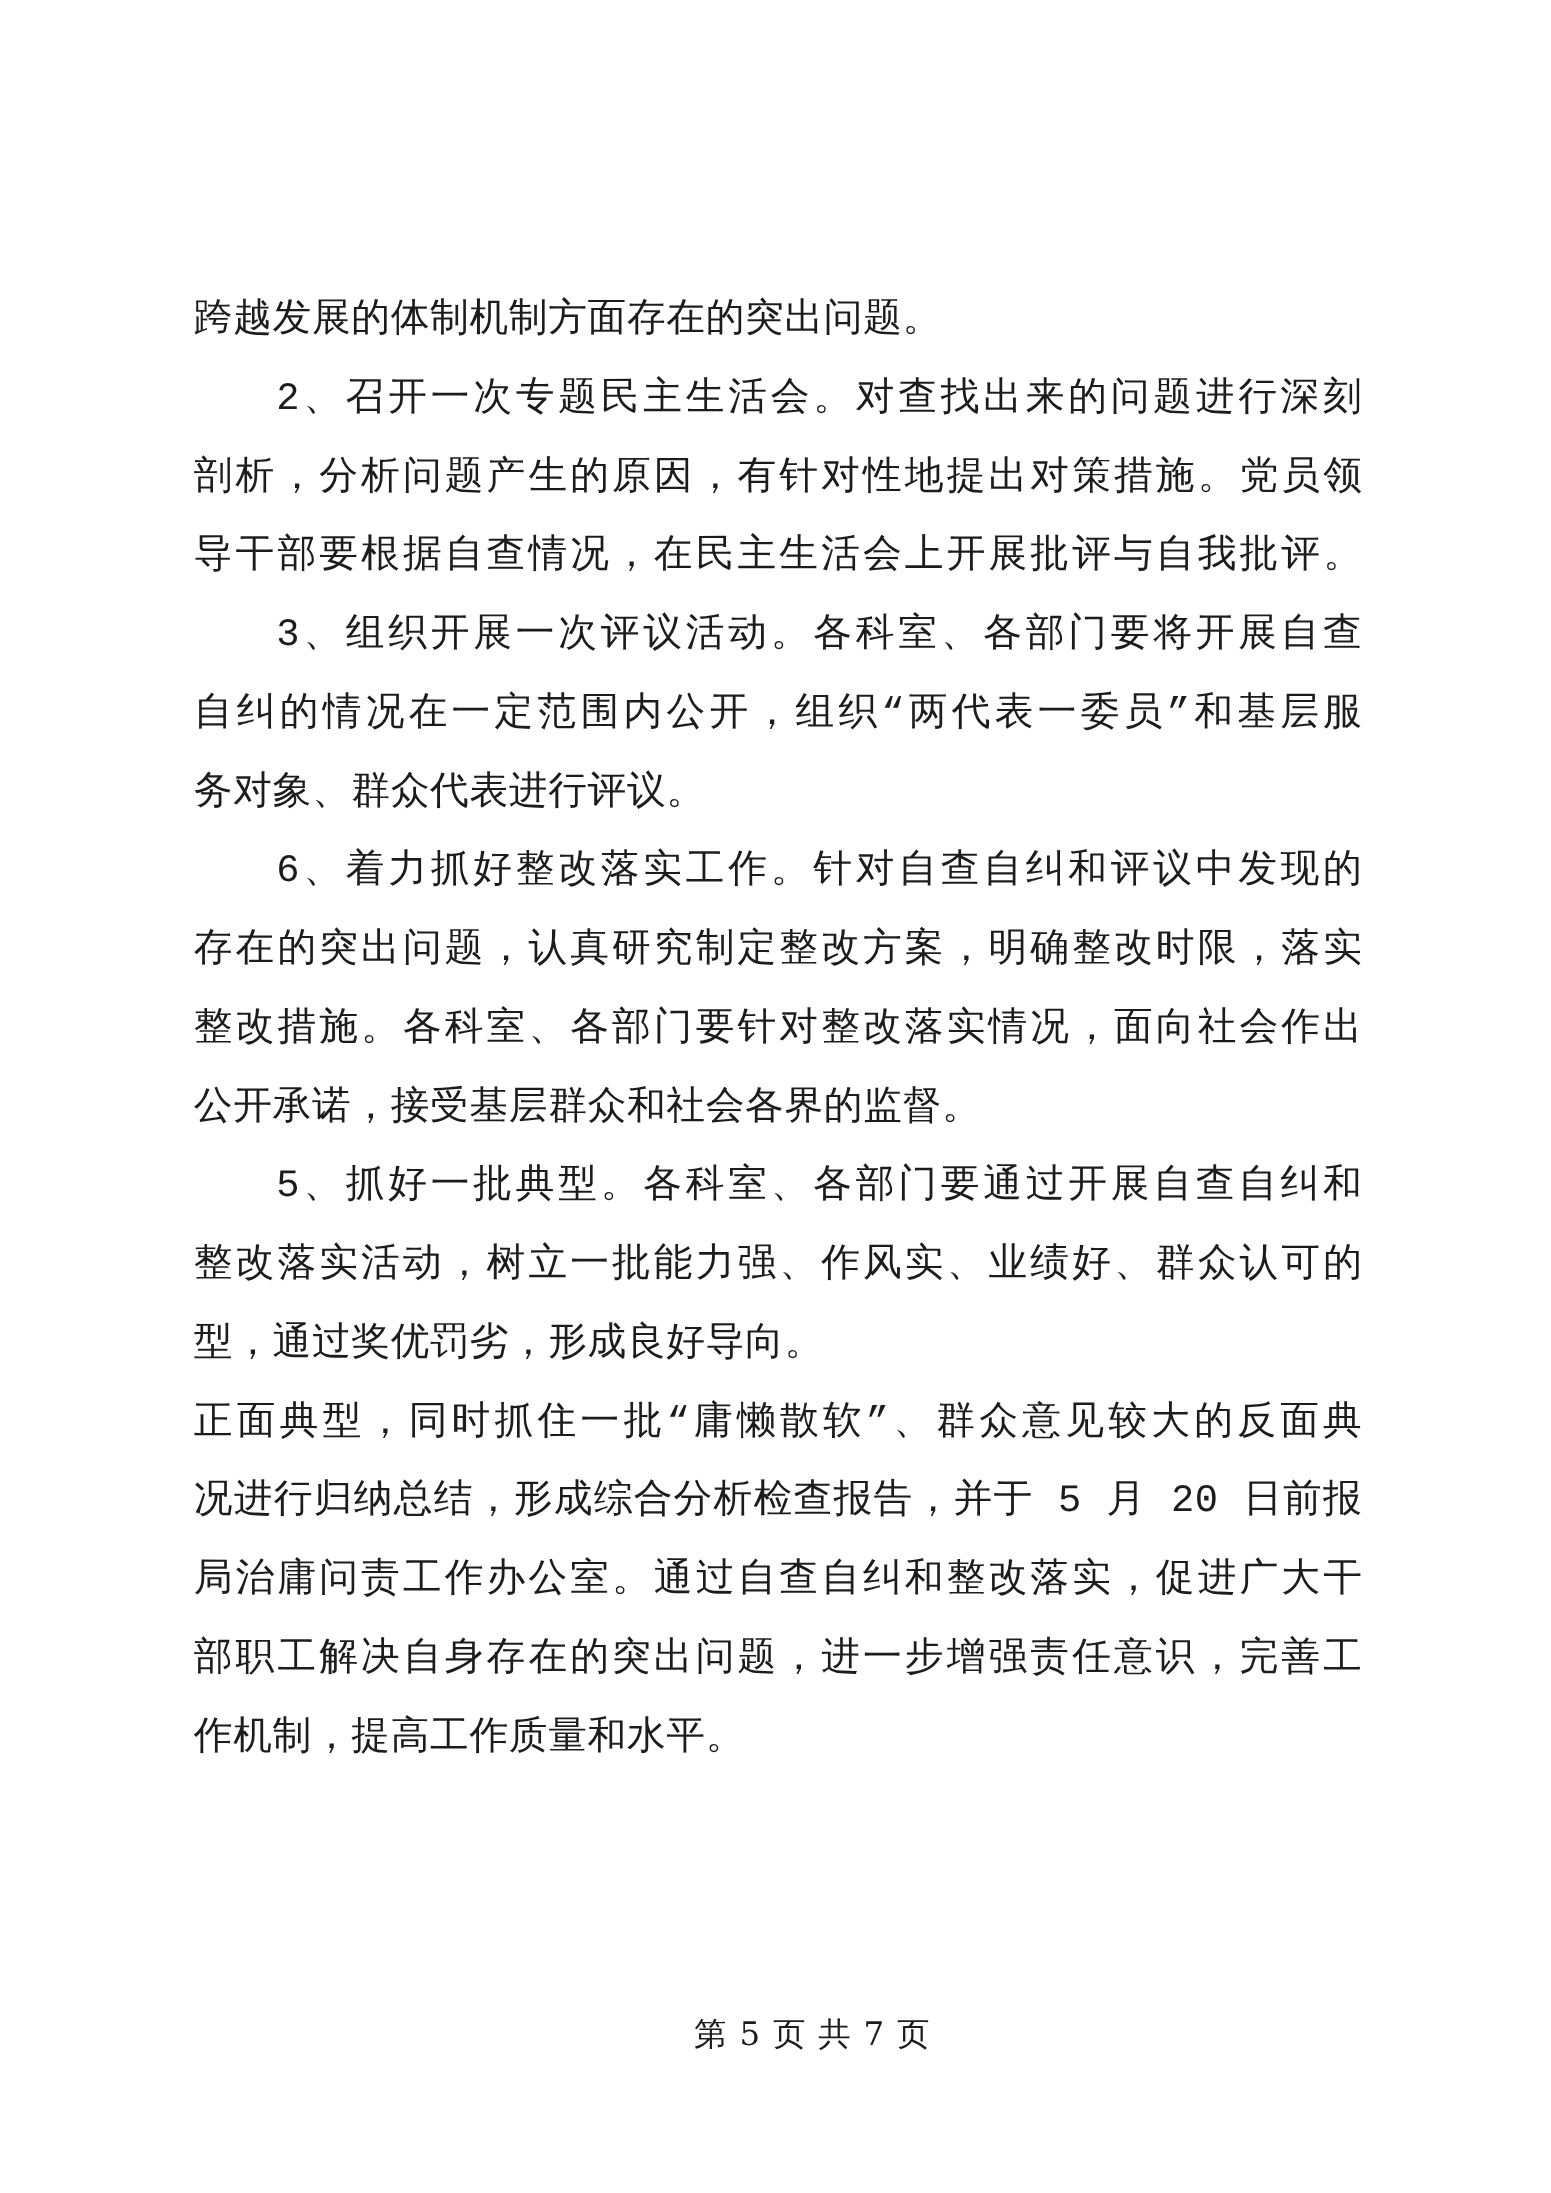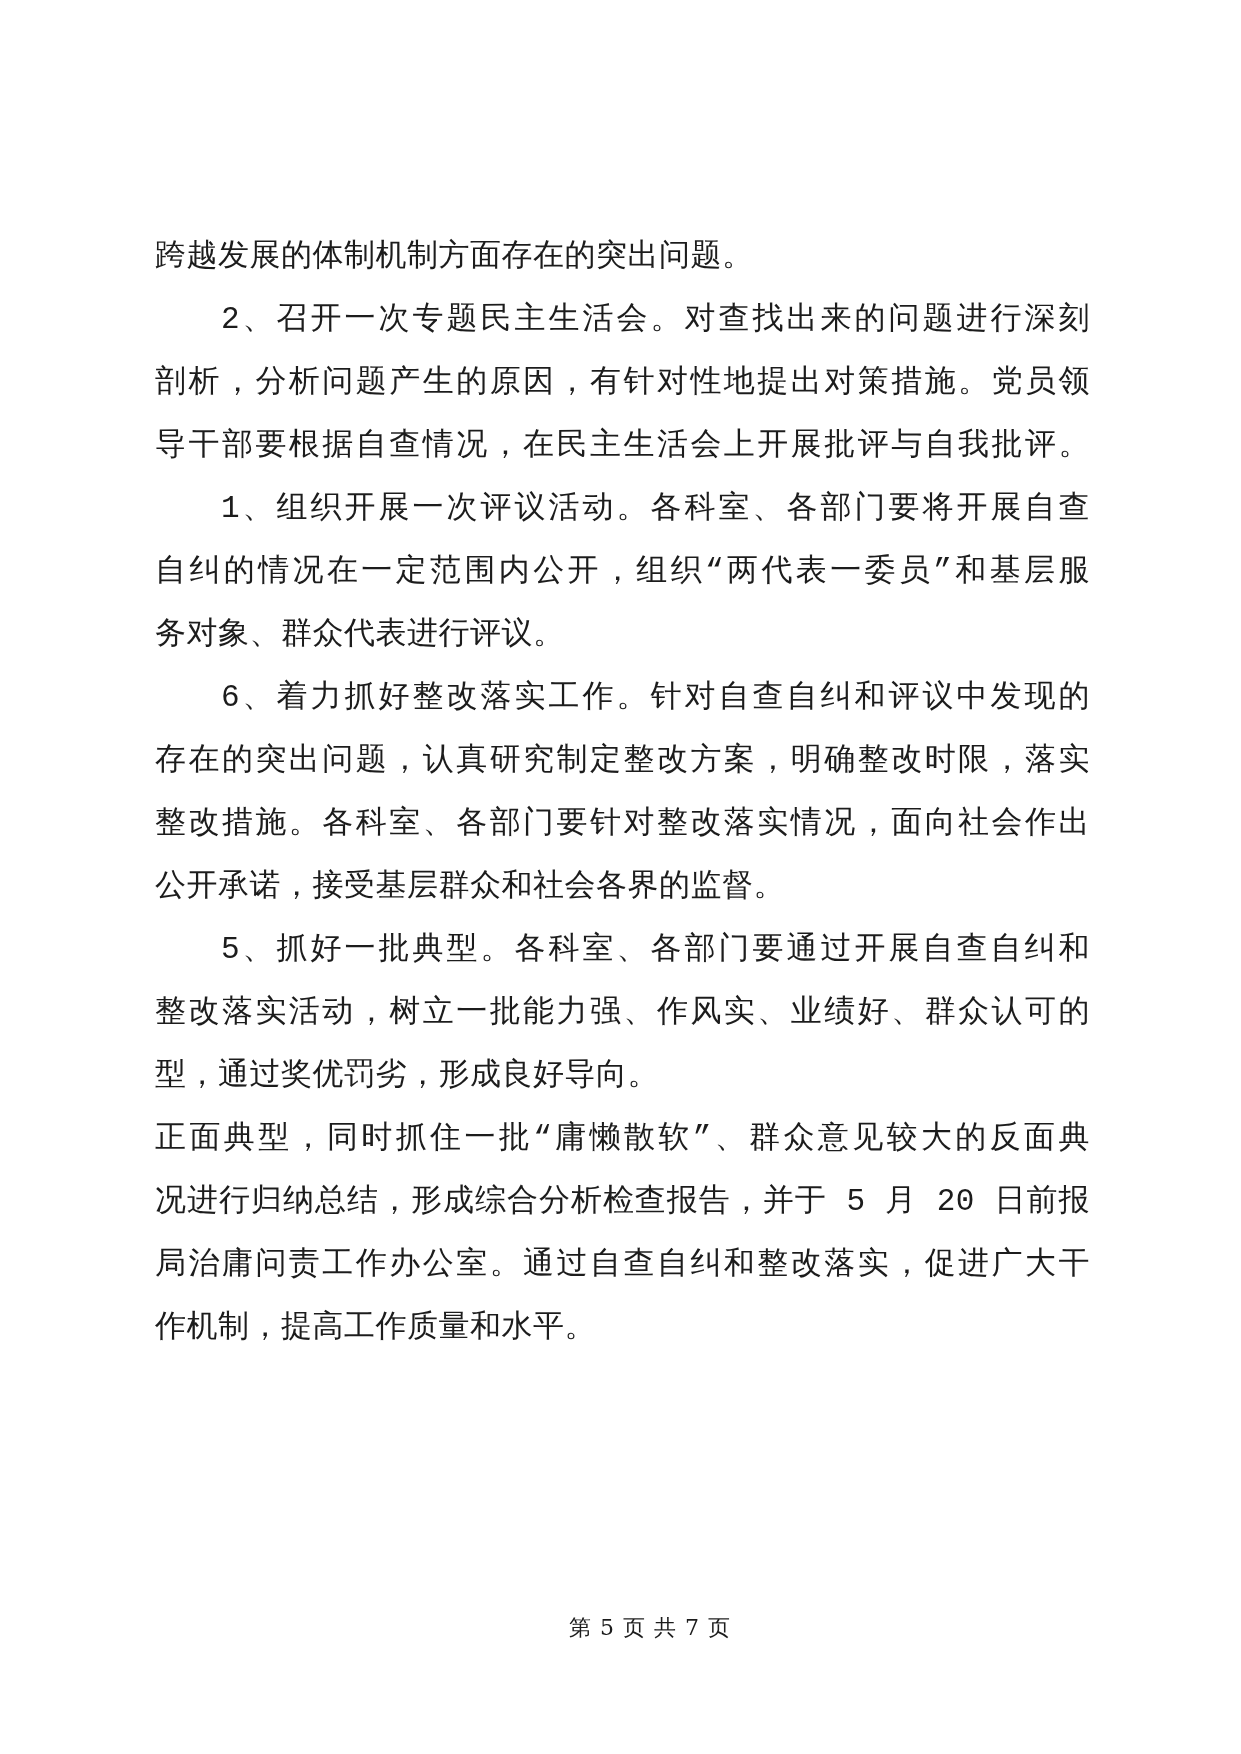--- a/index.html
+++ b/index.html
@@ -45,49 +45,50 @@
     -moz-text-align-last: justify;
   }
   .doc-footer {
     position: absolute;
     left: 155px;
     top: 1608px;
     width: 990px;
     height: 40px;
     line-height: 40px;
     text-align: center;
-    font-size: 22px;
+    font-size: 26px;
     letter-spacing: 1px;
     color: #1c1c1c;
   }
 </style>
 </head>
 <body>
 
 <div class="page">
 
   <div class="doc-content">
 
   <div class="text-line">跨越发展的体制机制方面存在的突出问题。</div>
       <div class="text-line indent fill">2、召开一次专题民主生活会。对查找出来的问题进行深刻</div>
       <div class="text-line fill">剖析，分析问题产生的原因，有针对性地提出对策措施。党员领</div>
       <div class="text-line fill">导干部要根据自查情况，在民主生活会上开展批评与自我批评。</div>
-      <div class="text-line indent fill">1、组织开展一次评议活动。各科室、各部门要将开展自查</div>
+      <div class="text-line indent fill">3、组织开展一次评议活动。各科室、各部门要将开展自查</div>
       <div class="text-line fill">自纠的情况在一定范围内公开，组织“两代表一委员”和基层服</div>
       <div class="text-line">务对象、群众代表进行评议。</div>
       <div class="text-line indent fill">6、着力抓好整改落实工作。针对自查自纠和评议中发现的</div>
       <div class="text-line fill">存在的突出问题，认真研究制定整改方案，明确整改时限，落实</div>
       <div class="text-line fill">整改措施。各科室、各部门要针对整改落实情况，面向社会作出</div>
       <div class="text-line">公开承诺，接受基层群众和社会各界的监督。</div>
       <div class="text-line indent fill">5、抓好一批典型。各科室、各部门要通过开展自查自纠和</div>
       <div class="text-line fill">整改落实活动，树立一批能力强、作风实、业绩好、群众认可的</div>
       <div class="text-line">型，通过奖优罚劣，形成良好导向。</div>
       <div class="text-line fill">正面典型，同时抓住一批“庸懒散软”、群众意见较大的反面典</div>
       <div class="text-line fill">况进行归纳总结，形成综合分析检查报告，并于 5 月 20 日前报</div>
       <div class="text-line fill">局治庸问责工作办公室。通过自查自纠和整改落实，促进广大干</div>
+      <div class="text-line fill">部职工解决自身存在的突出问题，进一步增强责任意识，完善工</div>
       <div class="text-line">作机制，提高工作质量和水平。</div>
     </div>
 
   <div class="doc-footer">
     <span>第 5 页  共 7 页</span>
   </div>
 
 </div>
 
 </body></html>

